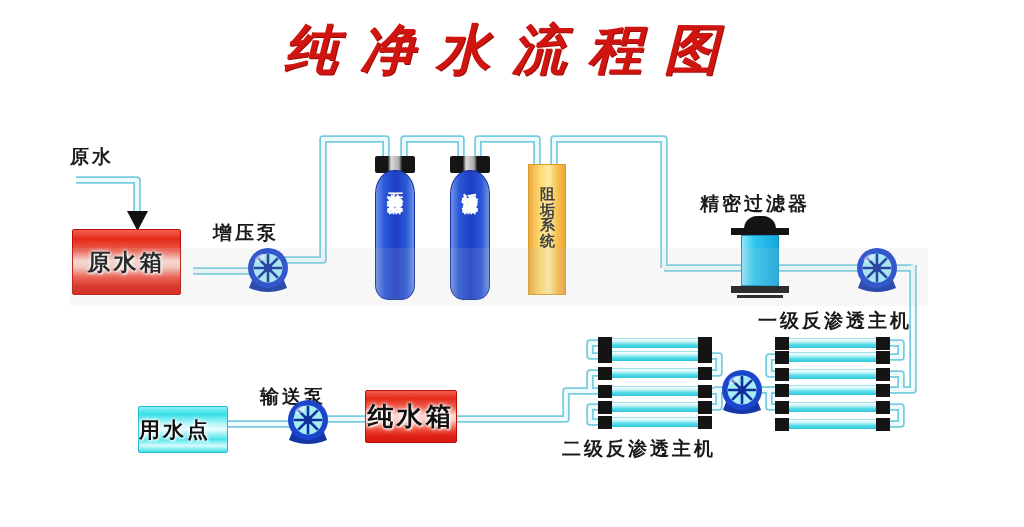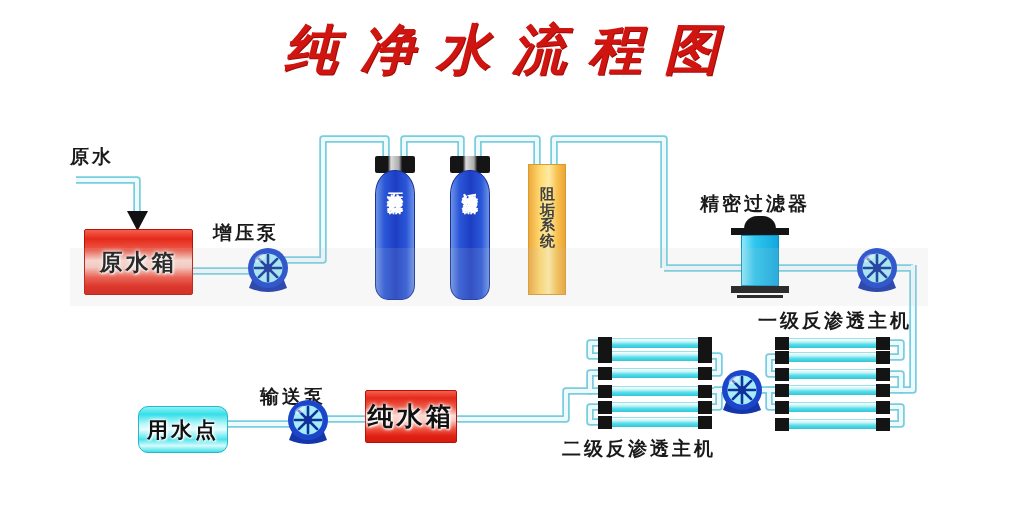--- a/index.html
+++ b/index.html
@@ -29,23 +29,23 @@
   .pipe-outer { fill:none; stroke:#79cde0; stroke-width:7.5; stroke-linejoin:round; }
   .pipe-inner { fill:none; stroke:#eefafc; stroke-width:4;   stroke-linejoin:round; }
 
   
   .red-box {
     position:absolute; z-index:2; border:1px solid #b81208; border-radius:2px;
     background:linear-gradient(180deg,#f4604f 0%,#e52a1a 14%,#ee5b4a 32%,#fdd9d2 48%,#fbc9c0 58%,#ef5443 74%,#e02114 88%,#d51b0f 100%);
     display:flex; align-items:center; justify-content:center;
   }
   .cyan-box {
-    position:absolute; z-index:2; border:1px solid #23b9c6; border-radius:10px;
+    position:absolute; z-index:2; border:1px solid #23b9c6; border-radius:2px;
     background:linear-gradient(180deg,#8ff2f6 0%,#33dfe9 16%,#b9f7fa 38%,#e8fdfe 50%,#49e4ec 72%,#d8fbfc 86%,#3fe0e9 100%);
-    display:flex; align-items:center; justify-content:center;
+    display:flex; align-items:center; 
   }
   .box-text {
     color:#111; font-weight:bold; letter-spacing:3px;
     text-shadow:0 0 3px #fff, 0 0 5px #fff, 1px 1px 2px #fff;
   }
 
   
   .tank-cap {
     position:absolute; z-index:2; width:40px; height:17px;
     background:linear-gradient(90deg,#151515 0%,#151515 32%,#dcdcdc 40%,#aaa 60%,#151515 68%,#151515 100%);
@@ -168,21 +168,21 @@
 
   <div id="title" class="abs">纯净水流程图</div>
 
   <div class="lbl" style="left:70px; top:144px; width:90px;">原水</div>
   <div class="lbl" style="left:700px; top:191px; width:120px;">精密过滤器</div>
   <div class="lbl" style="left:213px; top:220px; width:96px;">增压泵</div>
   <div class="lbl" style="left:758px; top:308px; width:162px;">一级反渗透主机</div>
   <div class="lbl" style="left:562px; top:436px; width:162px;">二级反渗透主机</div>
   <div class="lbl" style="left:260px; top:384px; width:92px;">输送泵</div>
 
-  <div class="red-box" style="left:84px; top:229px; width:109px; height:66px;">
+  <div class="red-box" style="left:72px; top:229px; width:109px; height:66px;">
     <span class="box-text" style="font-size:23px;">原水箱</span>
   </div>
 
   <div class="tank-cap" style="left:375px; top:156px;"></div>
   <div class="filter-tank" style="left:375px; top:170px;">
     <span class="tank-text">石英砂过滤器</span>
   </div>
 
   <div class="tank-cap" style="left:450px; top:156px;"></div>
   <div class="filter-tank" style="left:450px; top:170px;">

